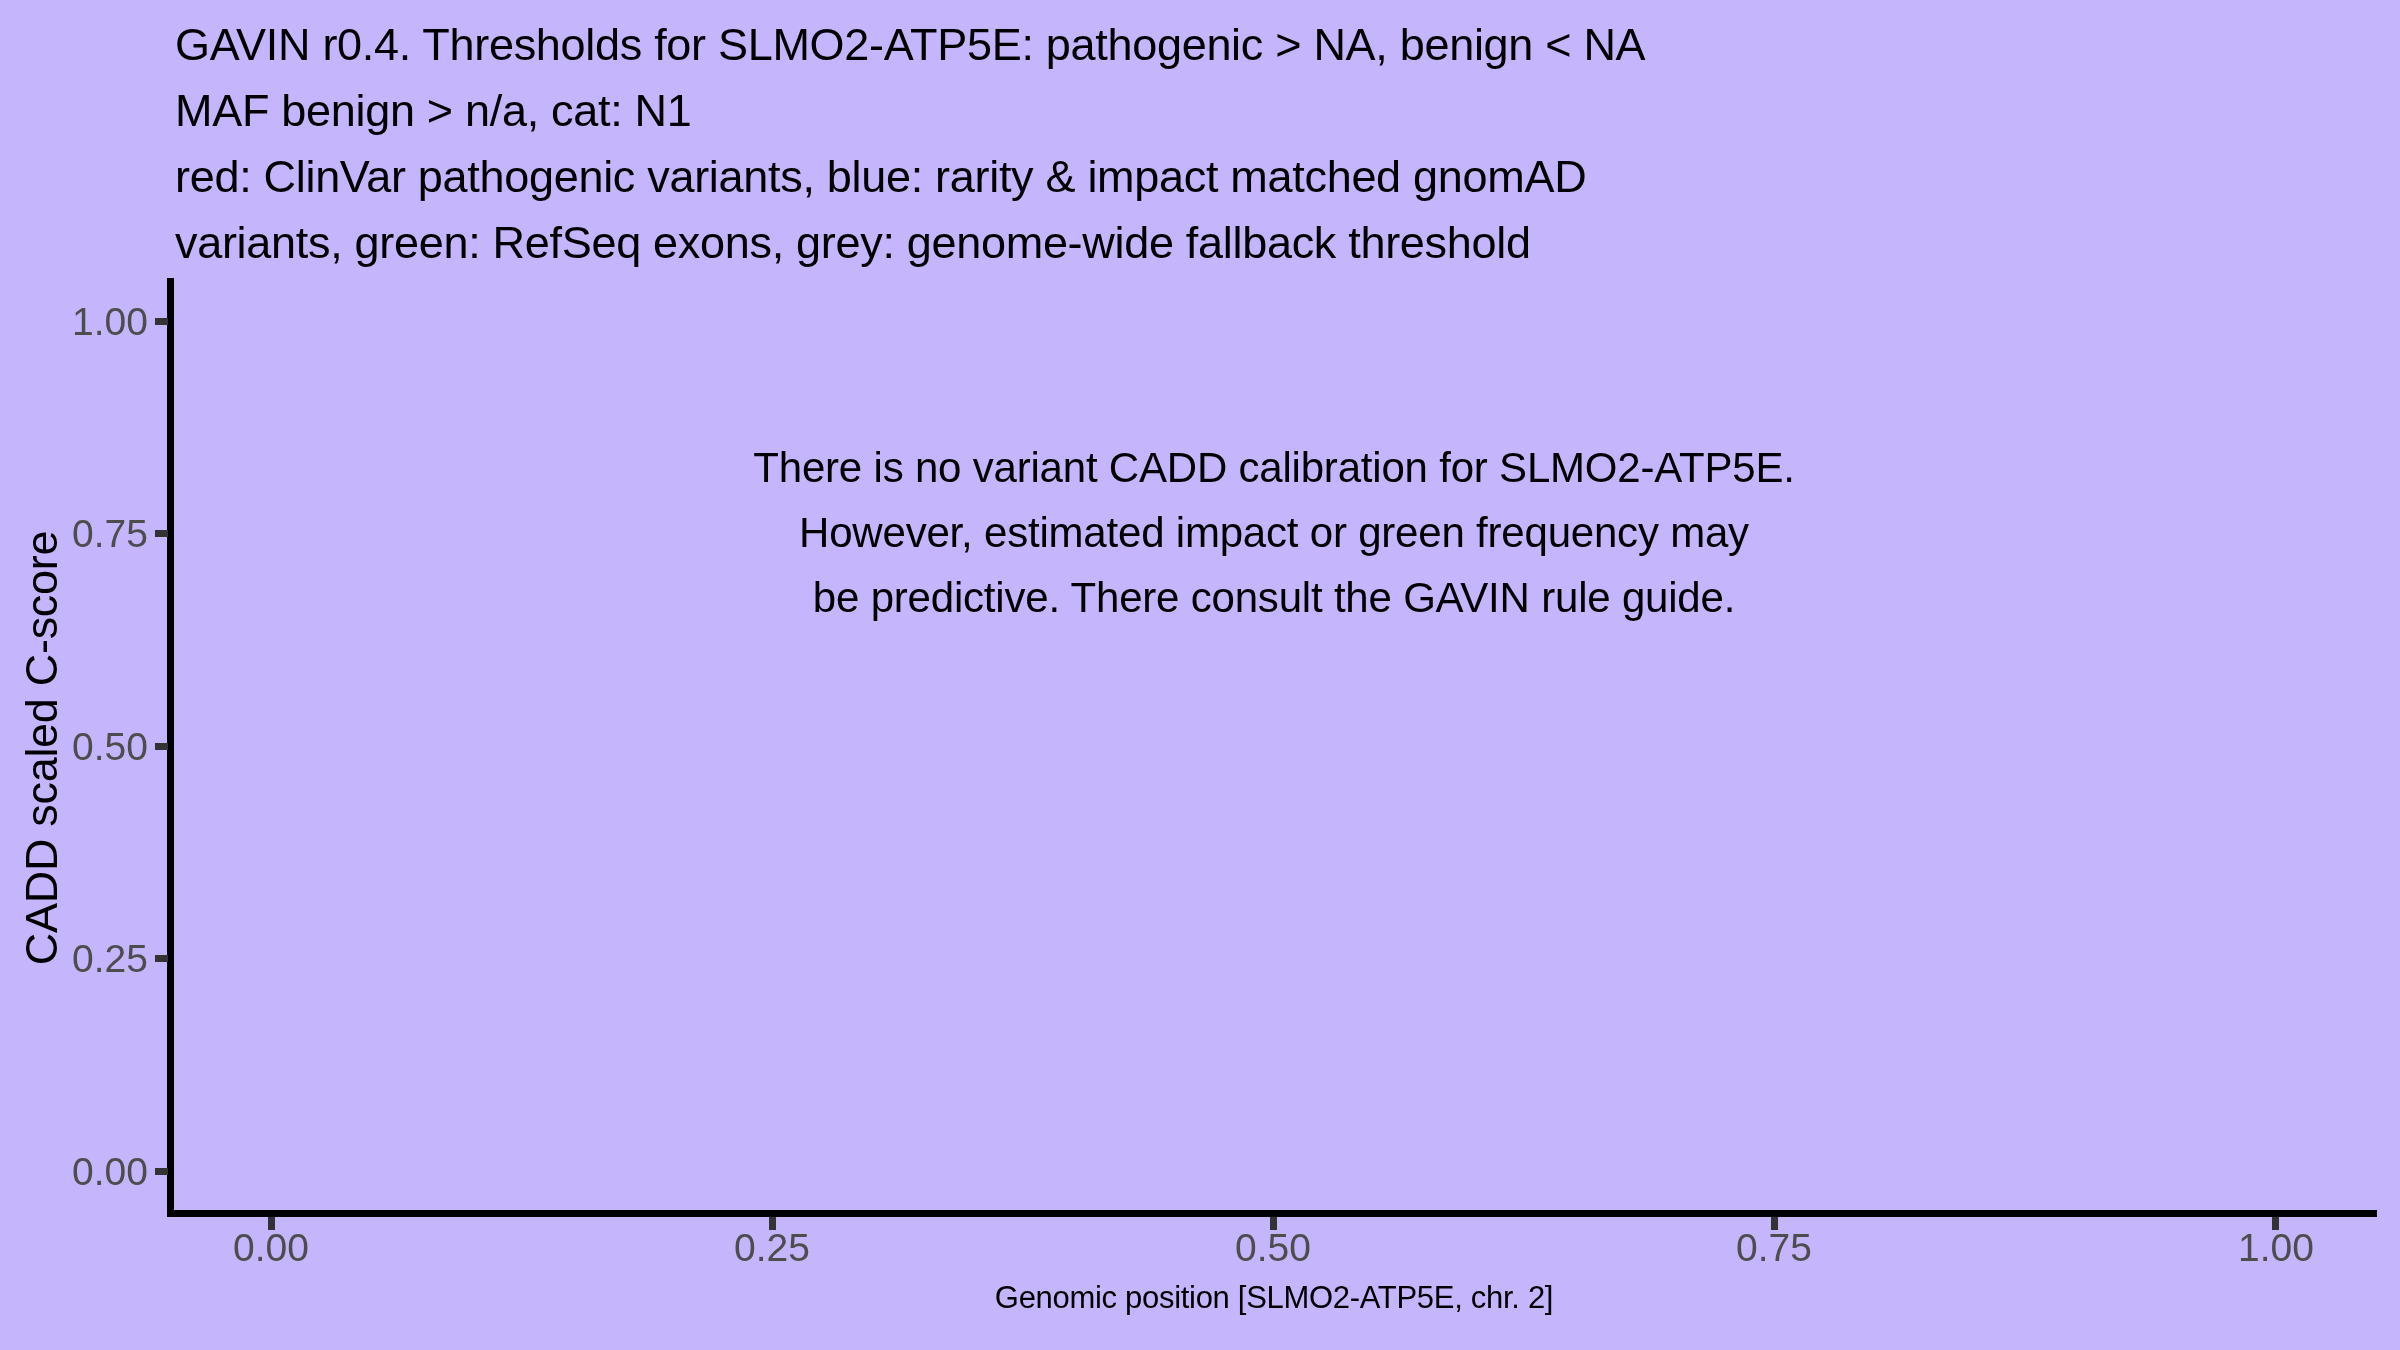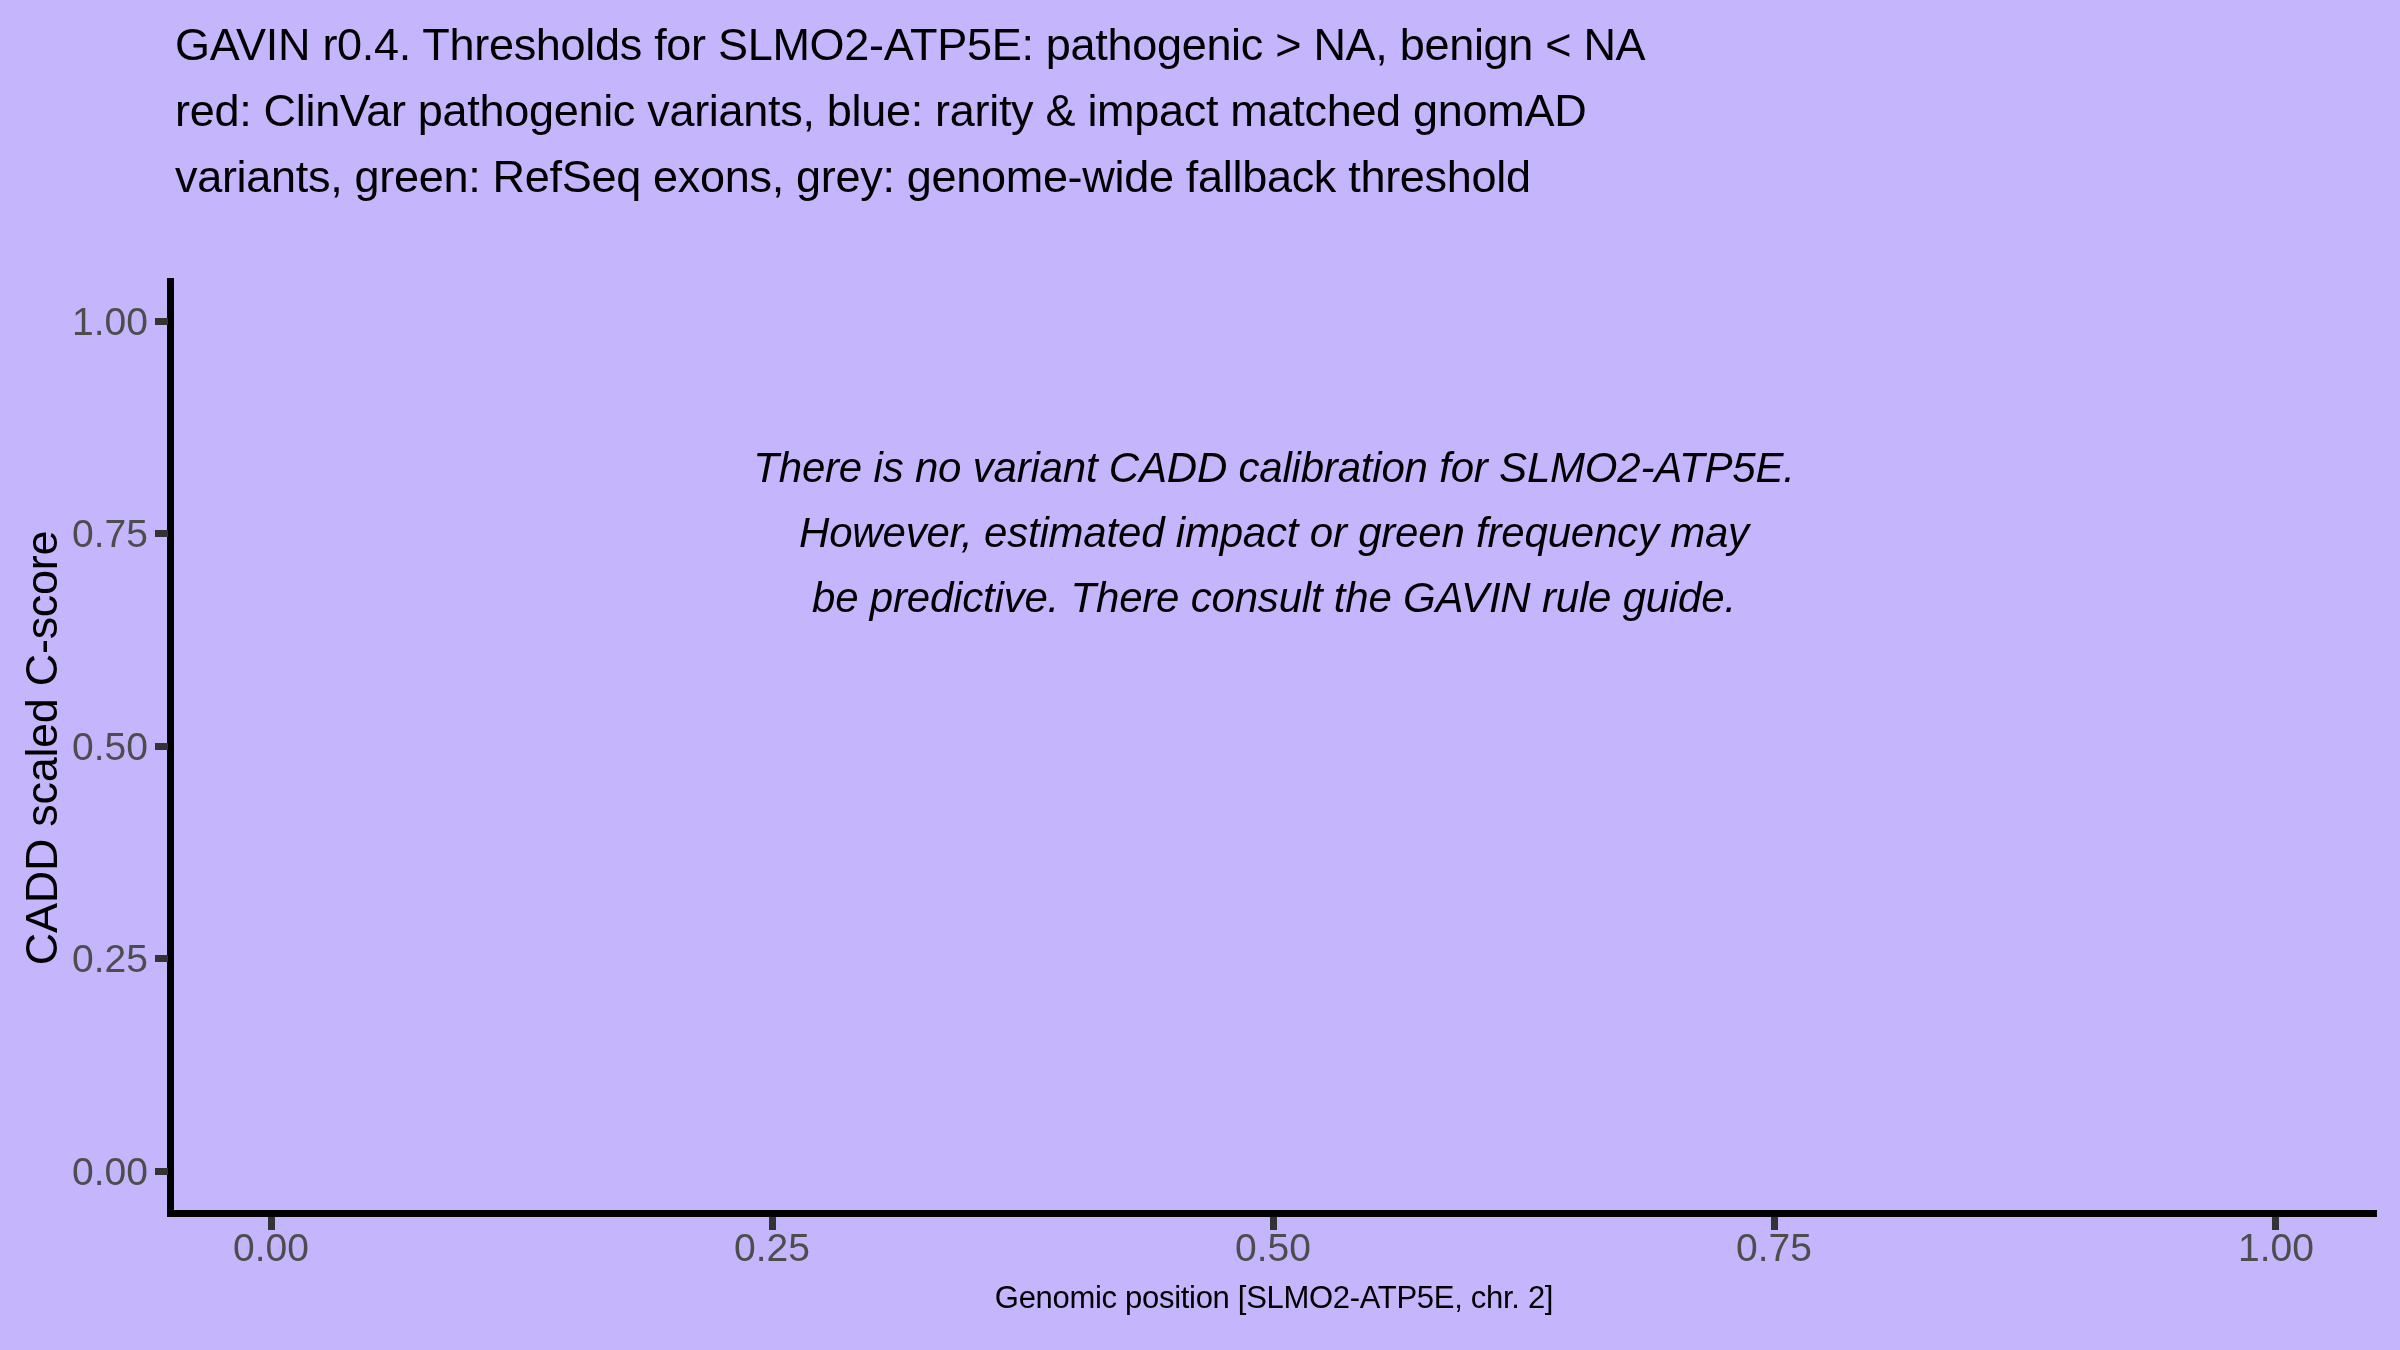--- a/index.html
+++ b/index.html
@@ -131,30 +131,30 @@
   .annotation-block {
     position: absolute;
     left: 171px;
     top: 435px;
     width: 2206px;
     text-align: center;
     font-size: 42px;
     line-height: 65px;
     letter-spacing: -0.2px;
     color: #000000;
-    font-style: italic;
   }
 </style>
 </head>
 <body>
 
 <div class="figure">
 
   <div class="title-block">
     <div>GAVIN r0.4. Thresholds for SLMO2-ATP5E: pathogenic &gt; NA, benign &lt; NA</div>
+    <div>MAF benign &gt; n/a, cat: N1</div>
     <div>red: ClinVar pathogenic variants, blue: rarity &amp; impact matched gnomAD</div>
     <div>variants, green: RefSeq exons, grey: genome-wide fallback threshold</div>
   </div>
 
   <div class="y-axis-line"></div>
   <div class="x-axis-line"></div>
 
   <div class="ytick t100"></div>
   <div class="ytick t075"></div>
   <div class="ytick t050"></div>

